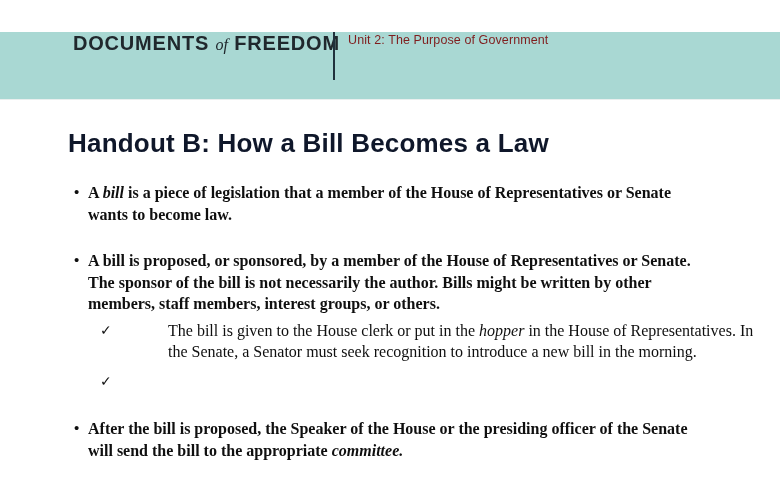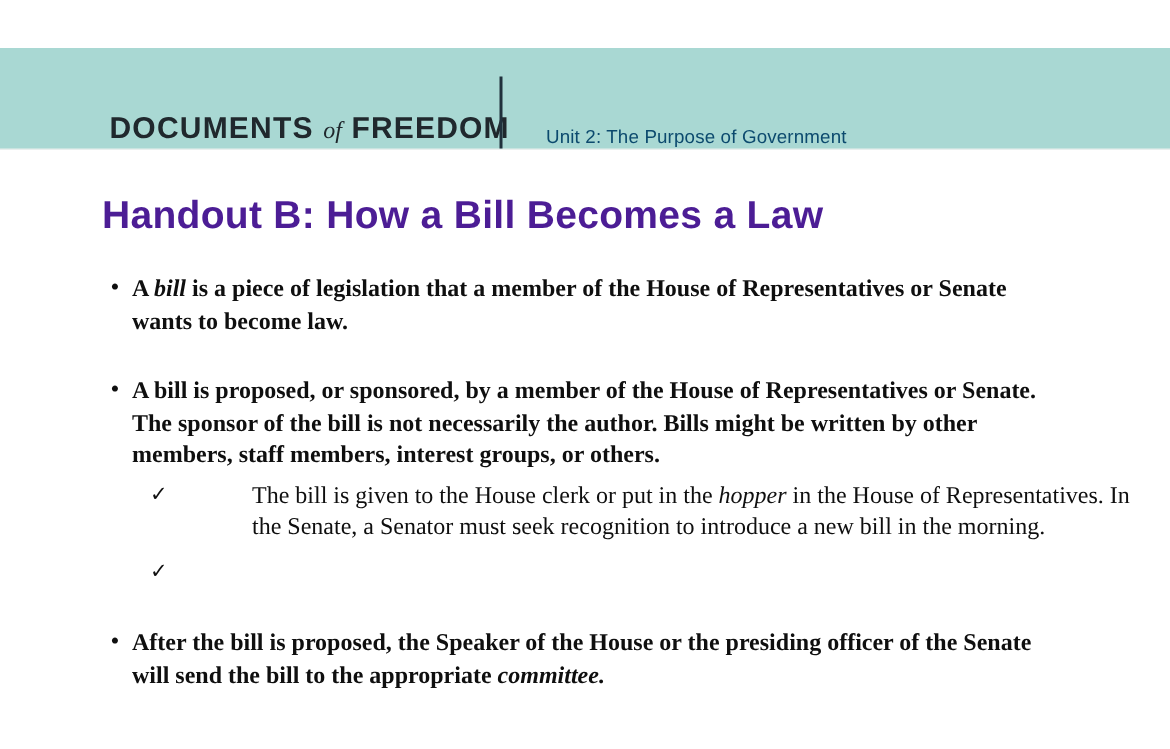--- a/index.html
+++ b/index.html
@@ -15,21 +15,21 @@
   
   .banner {
     position: absolute;
     top: 32px;
     left: 0;
     width: 780px;
     height: 68px;
     background: #a9d8d3;
     border-bottom: 1px solid #e9efee;
     display: flex;
-    align-items: flex-end;
+    align-items: flex-start;
     box-sizing: border-box;
   }
   .logo {
     margin-left: 73px;
     width: 240px;
     text-align: center;
     color: #20282d;
   }
   .logo-main {
     font-weight: bold;
@@ -57,35 +57,35 @@
     color: #232b30;
   }
   .divider {
     width: 2px;
     height: 48px;
     background: #20313c;
     margin-left: 20px;
     flex: none;
   }
   .course {
-    margin-left: 29px;
+    margin-left: 13px;
     font-size: 12.5px;
     line-height: 16.5px;
-    color: #0c4a6e;
+    color: #7f1d1d;
     letter-spacing: 0.1px;
   }
 
   
   .content { position: absolute; top: 100px; left: 0; width: 780px; }
   .title {
     margin: 28px 0 0 68px;
     font-size: 26px;
     line-height: 30px;
     font-weight: bold;
-    color: #4c1d95;
+    color: #0f172a;
     letter-spacing: 0.2px;
     font-family: "Liberation Sans", sans-serif;
   }
   .list {
     margin-top: 24px;
     padding-left: 68px;
     font-family: "Liberation Serif", serif;
     font-size: 16px;
     line-height: 21.5px;
     color: #0f0f0f;

